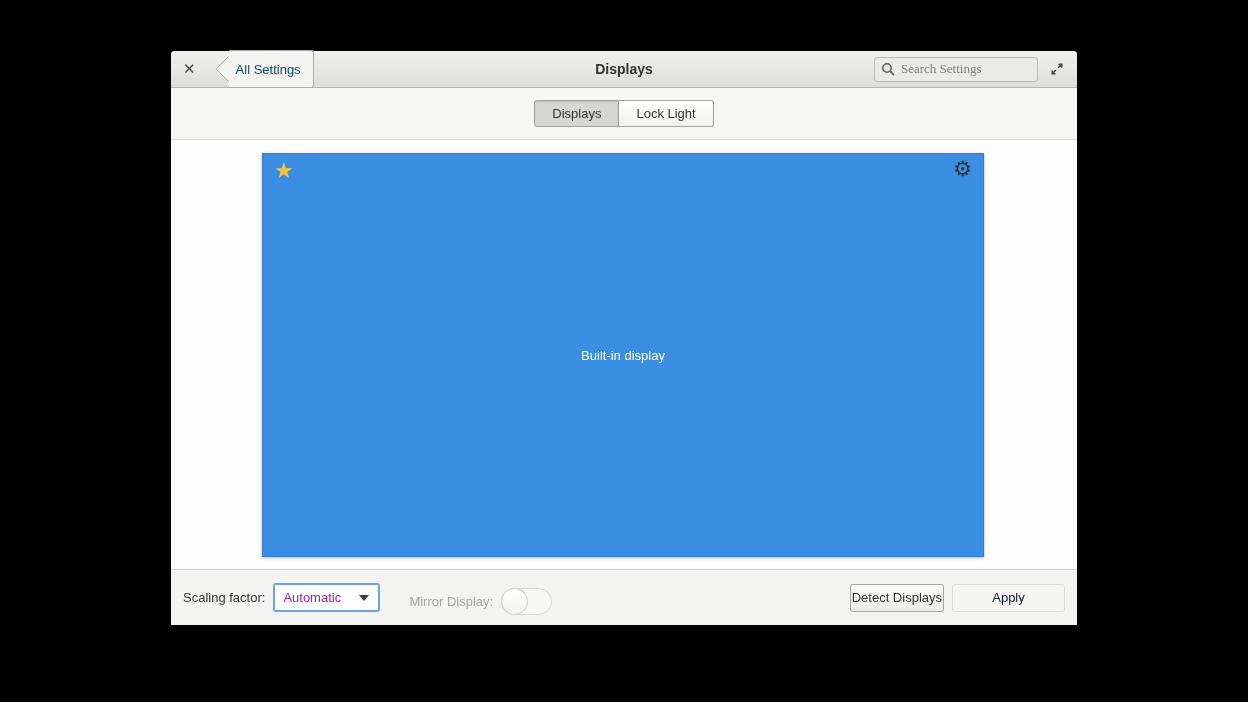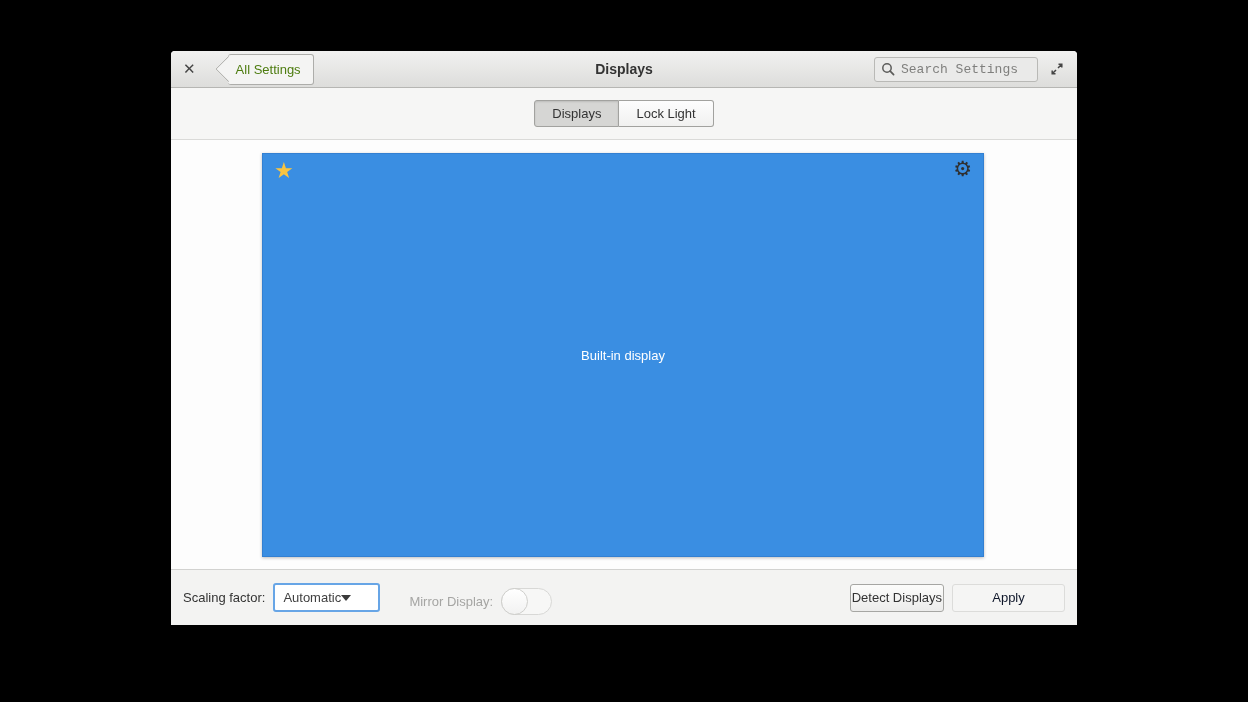--- a/index.html
+++ b/index.html
@@ -25,26 +25,26 @@
     padding: 0 12px;
     position: relative;
   }
   .close-btn {
     font-size: 15px; font-weight: bold; color: #454545;
     cursor: default; line-height: 1;
     font-family: "DejaVu Sans", sans-serif;
   }
   .back-btn {
     position: relative; margin-left: 32px;
-    height: 31px; display: flex; align-items: center;
+    height: 38px; display: flex; align-items: center;
     padding: 0 12px 0 8px;
     background: #f4f4f3;
     border: 1px solid #adadaa; border-left: none;
     border-radius: 3px;
-    font-size: 13px; color: #4d7c0f;
+    font-size: 13px; color: #0c4a6e;
   }
   .back-btn::before {
     content: ""; position: absolute; left: -9px; top: 50%;
     width: 18px; height: 18px;
     transform: translateY(-50%) rotate(45deg);
     background: #f4f4f3;
     border-left: 1px solid #adadaa;
     border-bottom: 1px solid #adadaa;
     border-radius: 2px 0 2px 0;
   }
@@ -58,21 +58,21 @@
     margin-left: auto;
     width: 164px; height: 25px;
     background: #eaeae9;
     border: 1px solid #b9b9b6;
     border-radius: 3px;
     display: flex; align-items: center;
     padding: 0 6px;
   }
   .search-box input {
     border: none; background: transparent; outline: none;
-    font-family: Liberation Mono, monospace;
+    font-family: Liberation Serif, serif;
     font-size: 13px; color: #404040; width: 100%;
   }
   .search-box input::placeholder { color: #7f7f7d; opacity: 1; }
   .search-icon { flex: 0 0 auto; margin-right: 6px; display: flex; }
   .expand-btn { margin-left: 11px; display: flex; align-items: center; }
 
   
   .tabstrip {
     height: 52px; flex: 0 0 52px;
     background: #f6f6f5;
@@ -133,23 +133,23 @@
   }
   .ctl-label { color: #333; }
   .ctl-label.disabled { color: #a5a5a3; }
 
   .select-box {
     margin-left: 8px;
     width: 107px; height: 29px;
     background: #ffffff;
     border: 2px solid #67a5e6;
     border-radius: 3px;
-    display: flex; align-items: center; 
+    display: flex; align-items: center; justify-content: space-between;
     padding: 0 9px 0 8px;
-    color: #404040;
+    color: #a21caf;
   }
   .caret-down {
     width: 0; height: 0;
     border-left: 5px solid transparent;
     border-right: 5px solid transparent;
     border-top: 6px solid #3a3a3a;
   }
 
   .toggle {
     margin-left: 8px;

